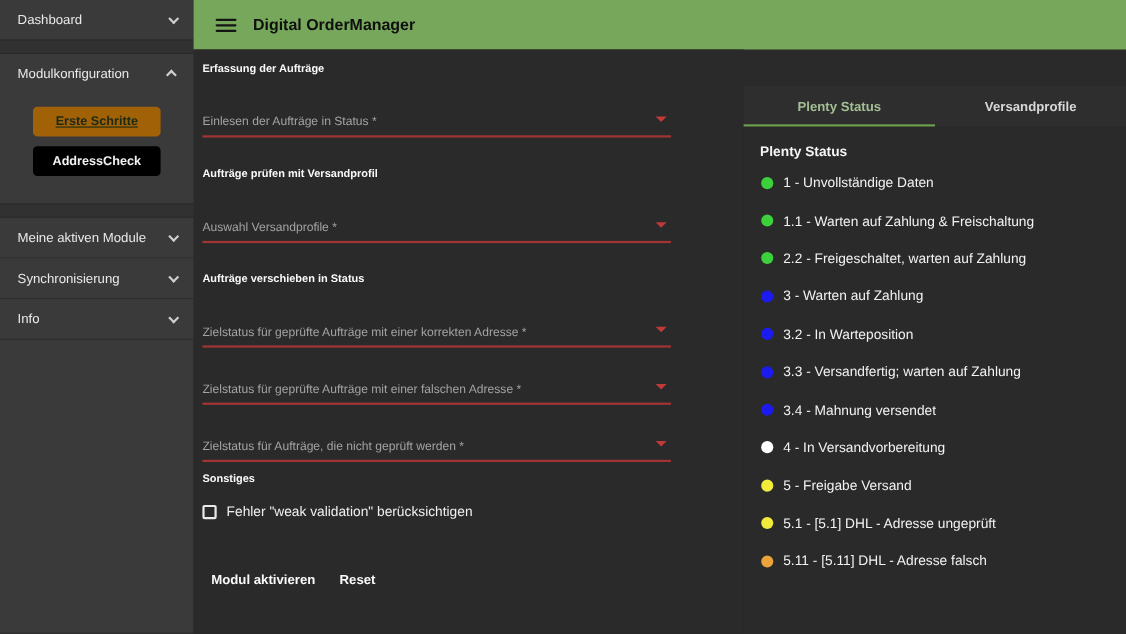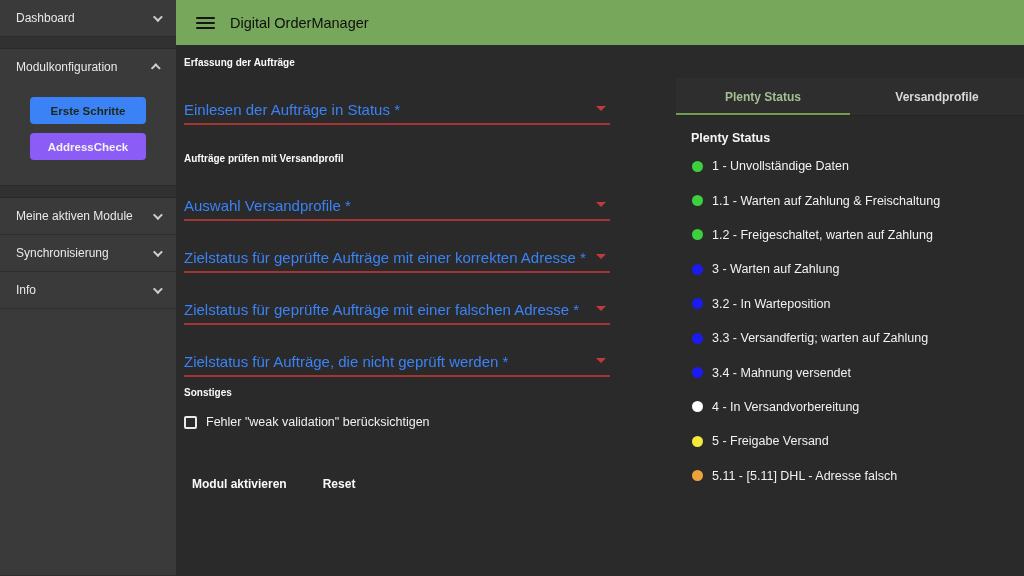--- a/index.html
+++ b/index.html
@@ -15,48 +15,48 @@
   .chev { width:7px; height:7px; border-right:2px solid #cfcfcf; border-bottom:2px solid #cfcfcf;
           display:inline-block; margin-left:6px; }
   .chev.down { transform:rotate(45deg) translateY(-2px); }
   .chev.up   { transform:rotate(225deg) translateY(-1px); }
   .side-gap { height:13px; background:#313131; border-top:1px solid #2a2a2a; border-bottom:1px solid #2a2a2a; }
   .side-divider { border-top:1px solid #2e2e2e; }
   .panel-body { padding:12px 0 16px 0; background:#3a3a3a; }
   .side-btn { display:block; width:116px; height:27px; margin:0 auto 9px auto; border:none;
               border-radius:4px; font-family:inherit; font-size:11.5px; font-weight:bold;
               cursor:pointer; }
-  .side-btn.light { background:#3b82f6; color:#1d2912; }
-  .side-btn.dark  { background:#8b5cf6; color:#f2f2f2; }
+  .side-btn.light { background:#a16207; color:#1d2912;text-decoration:underline; }
+  .side-btn.dark  { background:#000000; color:#f2f2f2; }
 
   
   .header { position:absolute; left:176px; top:0; width:848px; height:45px;
             background:#76a75b; display:flex; align-items:center; padding-left:20px; }
   .burger { width:19px; display:flex; flex-direction:column; gap:3px; margin-right:15px; cursor:pointer; }
   .burger span { display:block; height:2px; background:#151515; border-radius:1px; }
-  .header-title { font-size:14.5px; font-weight:normal; color:#0f0f0f; }
+  .header-title { font-size:14.5px; font-weight:bold; color:#0f0f0f; }
 
   
   .main { position:absolute; left:176px; top:45px; width:500px; height:531px;
           background:#2a2a2a; padding:12px 0 0 8px; }
   .section-title { font-size:10px; font-weight:bold; color:#fafafa; height:16px; }
   .t2 { margin-top:28px; } .t3 { margin-top:27px; } .t4 { margin-top:10px; }
   .sel { position:relative; width:426px; margin-top:28px; padding:0 22px 4px 0;
          border-bottom:2px solid #a33434; cursor:pointer; }
   .sel.first { margin-top:28px; }
   .sel.big { }
-  .sel-label { font-size:15px; color:#3b82f6; white-space:nowrap; }
+  .sel-label { font-size:11px; color:#a3a3a3; white-space:nowrap; }
   .sel-arrow { position:absolute; right:4px; top:5px; width:0; height:0;
                border-left:5px solid transparent; border-right:5px solid transparent;
                border-top:5px solid #c13a3a; }
   .check-row { display:flex; align-items:center; margin-top:12px; cursor:pointer; }
   .checkbox { width:13px; height:13px; border:2px solid #e9e9e9; border-radius:2px;
               margin-right:9px; background:transparent; }
   .check-label { font-size:12.5px; color:#f0f0f0; }
-  .btn-row { margin-top:40px; display:flex; gap:20px; }
+  .btn-row { margin-top:40px; display:flex; gap:6px; }
   .flat-btn { background:transparent; border:none; font-family:inherit; font-size:12px;
               font-weight:bold; color:#fafafa; padding:8px 8px; cursor:pointer; }
 
   
   .rpanel { position:absolute; left:676px; top:42px; width:348px; height:531px; background:#2a2a2a;margin-top:36px; }
   .tabbar { display:flex; height:38px; background:#2e2e2e; border-bottom:1px solid #262626; }
   .tab { flex:1; display:flex; align-items:center; justify-content:center;
          font-size:12px; font-weight:bold; color:#d8d8d8; position:relative; cursor:pointer; }
   .tab.active { color:#a4bf94; }
   .tab.active::after { content:""; position:absolute; left:0; right:0; bottom:0;
@@ -119,20 +119,21 @@
     <span class="sel-arrow"></span>
   </div>
 
   <div class="section-title t2">Aufträge prüfen mit Versandprofil</div>
 
   <div class="sel big">
     <span class="sel-label">Auswahl Versandprofile *</span>
     <span class="sel-arrow"></span>
   </div>
 
+  <div class="section-title t3">Aufträge verschieben in Status</div>
 
   <div class="sel big">
     <span class="sel-label">Zielstatus für geprüfte Aufträge mit einer korrekten Adresse *</span>
     <span class="sel-arrow"></span>
   </div>
 
   <div class="sel">
     <span class="sel-label">Zielstatus für geprüfte Aufträge mit einer falschen Adresse *</span>
     <span class="sel-arrow"></span>
   </div>
@@ -165,21 +166,21 @@
     <div class="status-item">
         <span class="dot" style="background: rgb(60, 209, 60);"></span>
         <span class="status-label">1 - Unvollständige Daten</span>
       </div>
       <div class="status-item">
         <span class="dot" style="background: rgb(60, 209, 60);"></span>
         <span class="status-label">1.1 - Warten auf Zahlung &amp; Freischaltung</span>
       </div>
       <div class="status-item">
         <span class="dot" style="background: rgb(60, 209, 60);"></span>
-        <span class="status-label">1.2 - Freigeschaltet, warten auf Zahlung</span>
+        <span class="status-label">2.2 - Freigeschaltet, warten auf Zahlung</span>
       </div>
       <div class="status-item">
         <span class="dot" style="background: rgb(27, 27, 240);"></span>
         <span class="status-label">3 - Warten auf Zahlung</span>
       </div>
       <div class="status-item">
         <span class="dot" style="background: rgb(27, 27, 240);"></span>
         <span class="status-label">3.2 - In Warteposition</span>
       </div>
       <div class="status-item">
@@ -192,17 +193,21 @@
       </div>
       <div class="status-item">
         <span class="dot" style="background: rgb(255, 255, 255);"></span>
         <span class="status-label">4 - In Versandvorbereitung</span>
       </div>
       <div class="status-item">
         <span class="dot" style="background: rgb(243, 235, 60);"></span>
         <span class="status-label">5 - Freigabe Versand</span>
       </div>
       <div class="status-item">
+        <span class="dot" style="background: rgb(243, 235, 60);"></span>
+        <span class="status-label">5.1 - [5.1] DHL - Adresse ungeprüft</span>
+      </div>
+      <div class="status-item">
         <span class="dot" style="background: rgb(236, 164, 58);"></span>
         <span class="status-label">5.11 - [5.11] DHL - Adresse falsch</span>
       </div>
   </div>
 </section>
 
 </body></html>

